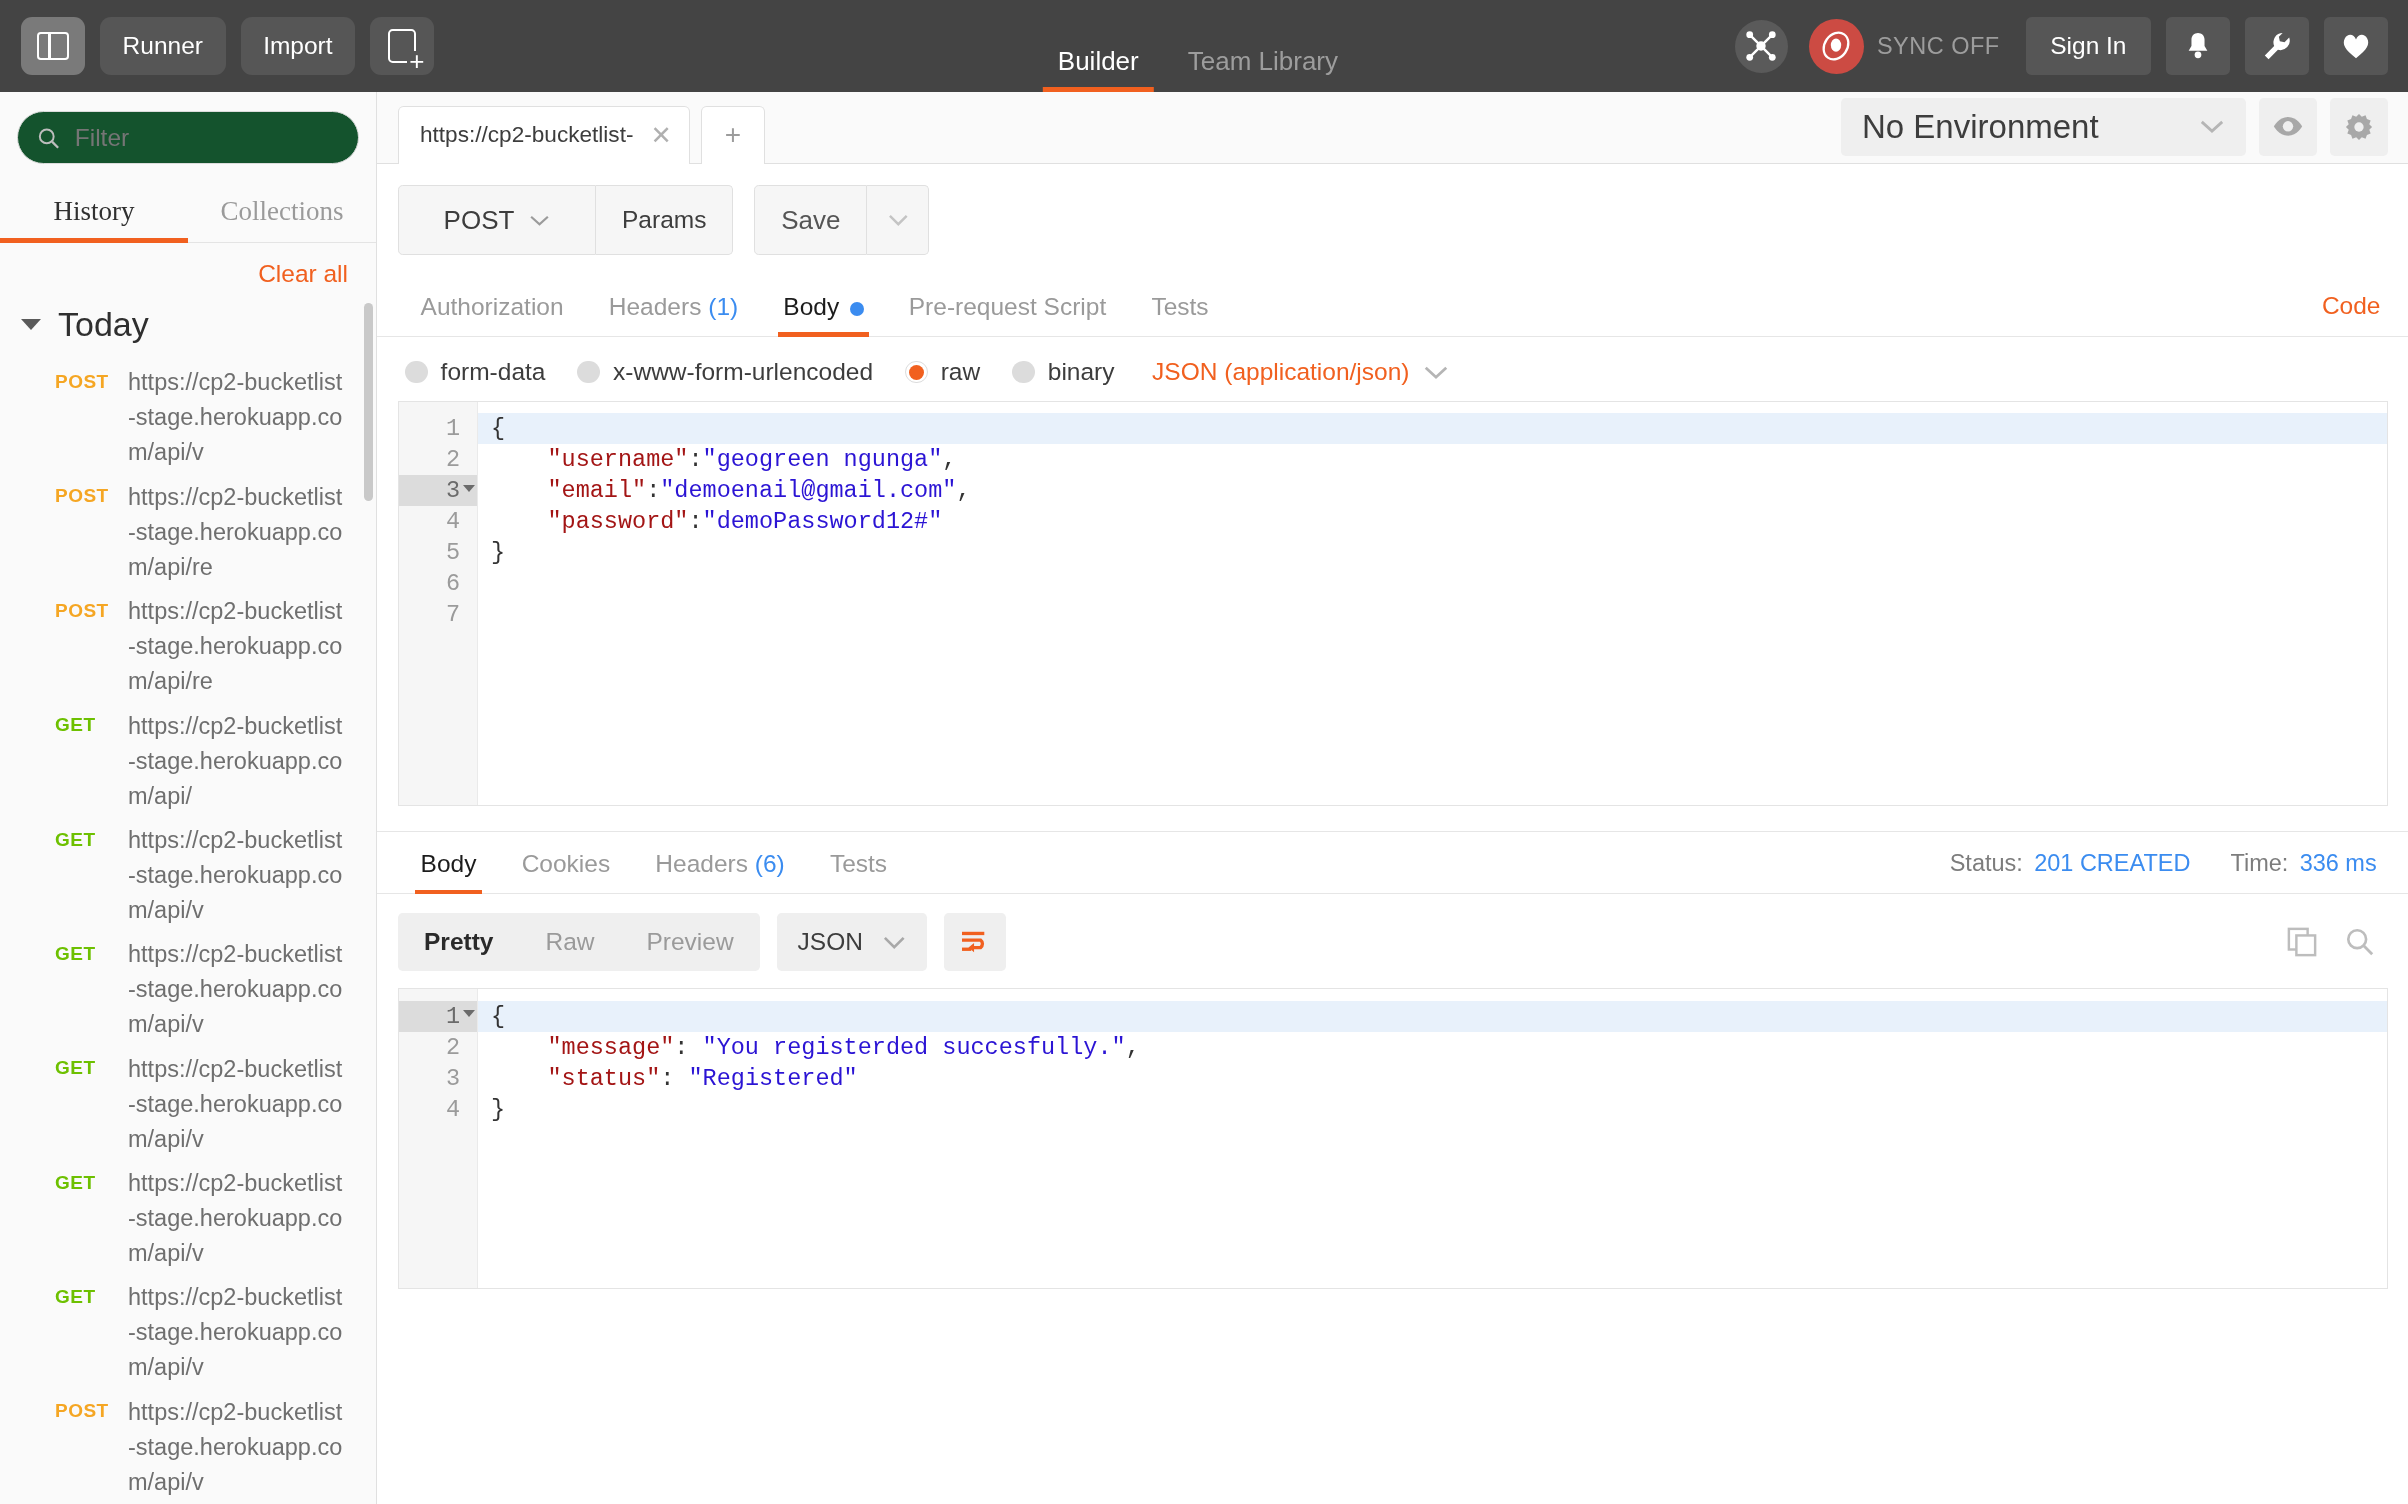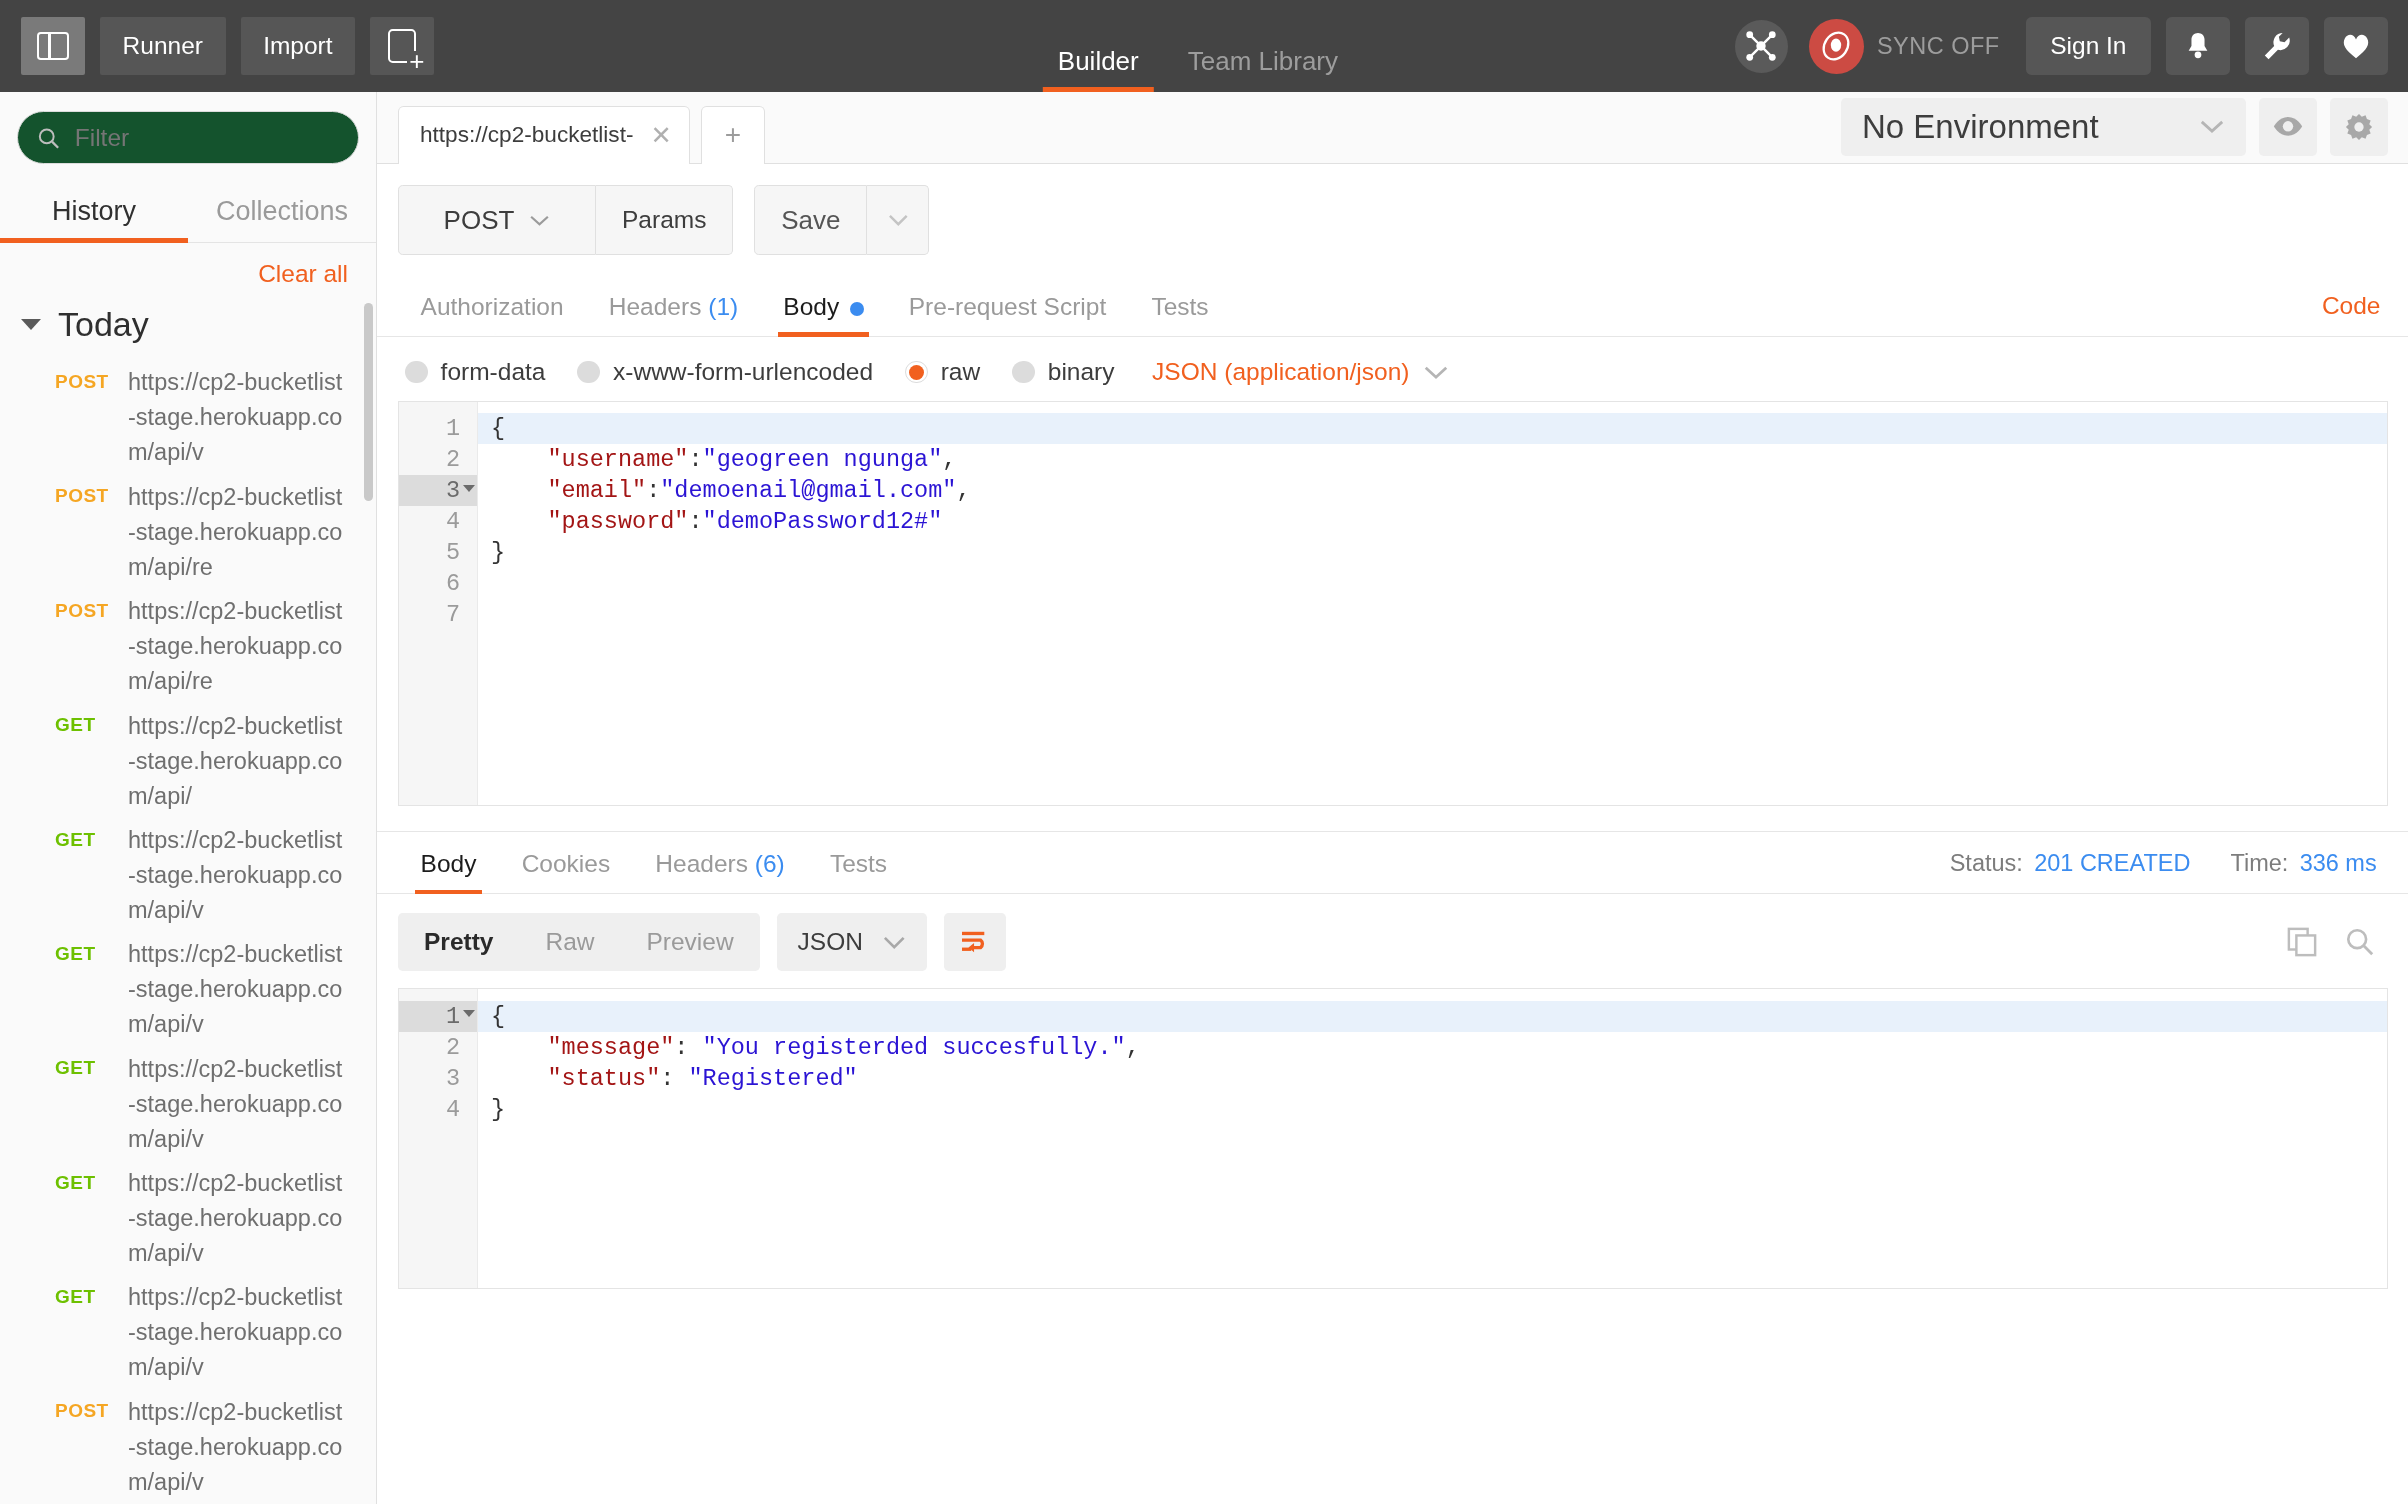--- a/index.html
+++ b/index.html
@@ -10,21 +10,21 @@
   }
 
   
   .topbar {
     height: 92px; background: #444444;
     display: flex; align-items: center; position: relative;
     padding: 0 21px;
   }
   .tb-btn {
     background: #565656; color: #fff; border: none;
-    height: 58px; border-radius: 2px;
+    height: 58px; border-radius: 11px;
     font-size: 24.5px; font-family: "Liberation Sans", sans-serif;
     display: flex; align-items: center; justify-content: center;
     padding: 0 22.6px; margin-right: 15px; cursor: pointer;
   }
   .tb-btn.icononly { width: 64px; padding: 0; }
   .tb-btn.active { background: #7a7a7a; }
   .icon-panel {
     width: 32px; height: 28px; border: 2.8px solid #fff; border-radius: 3.8px;
     position: relative;
   }
@@ -99,21 +99,21 @@
   .filter-input {
     border: none; outline: none; font-size: 24.5px; color: #9d9d9d;
     margin-left: 15px; width: 100%; background: transparent;
     font-family: "Liberation Sans", sans-serif;
   }
   .side-tabs {
     display: flex; border-bottom: 0.9px solid #e4e4e4; margin-top: 9.4px;
   }
   .side-tab {
     font-size: 27px; color: #9a9a9a; padding: 15px 0 15px 0;
-    flex: 1; text-align: center; cursor: pointer; position: relative;
+    flex: 1; text-align: center; cursor: pointer; position: relative; font-family: Liberation Serif, serif;
   }
   .side-tab.active { color: #303030; }
   .side-tab.active::after {
     content:""; position:absolute; left:0; right:0; bottom:-0.9px; height: 4.7px;
     background:#f1601f;
   }
   .clearall-row { text-align: right; padding: 17px 28px 9.4px 0; }
   .clearall { color:#f1601f; font-size: 24.5px; cursor: pointer; }
 
   .hist-scroll { flex: 1; overflow: hidden; position: relative; }

